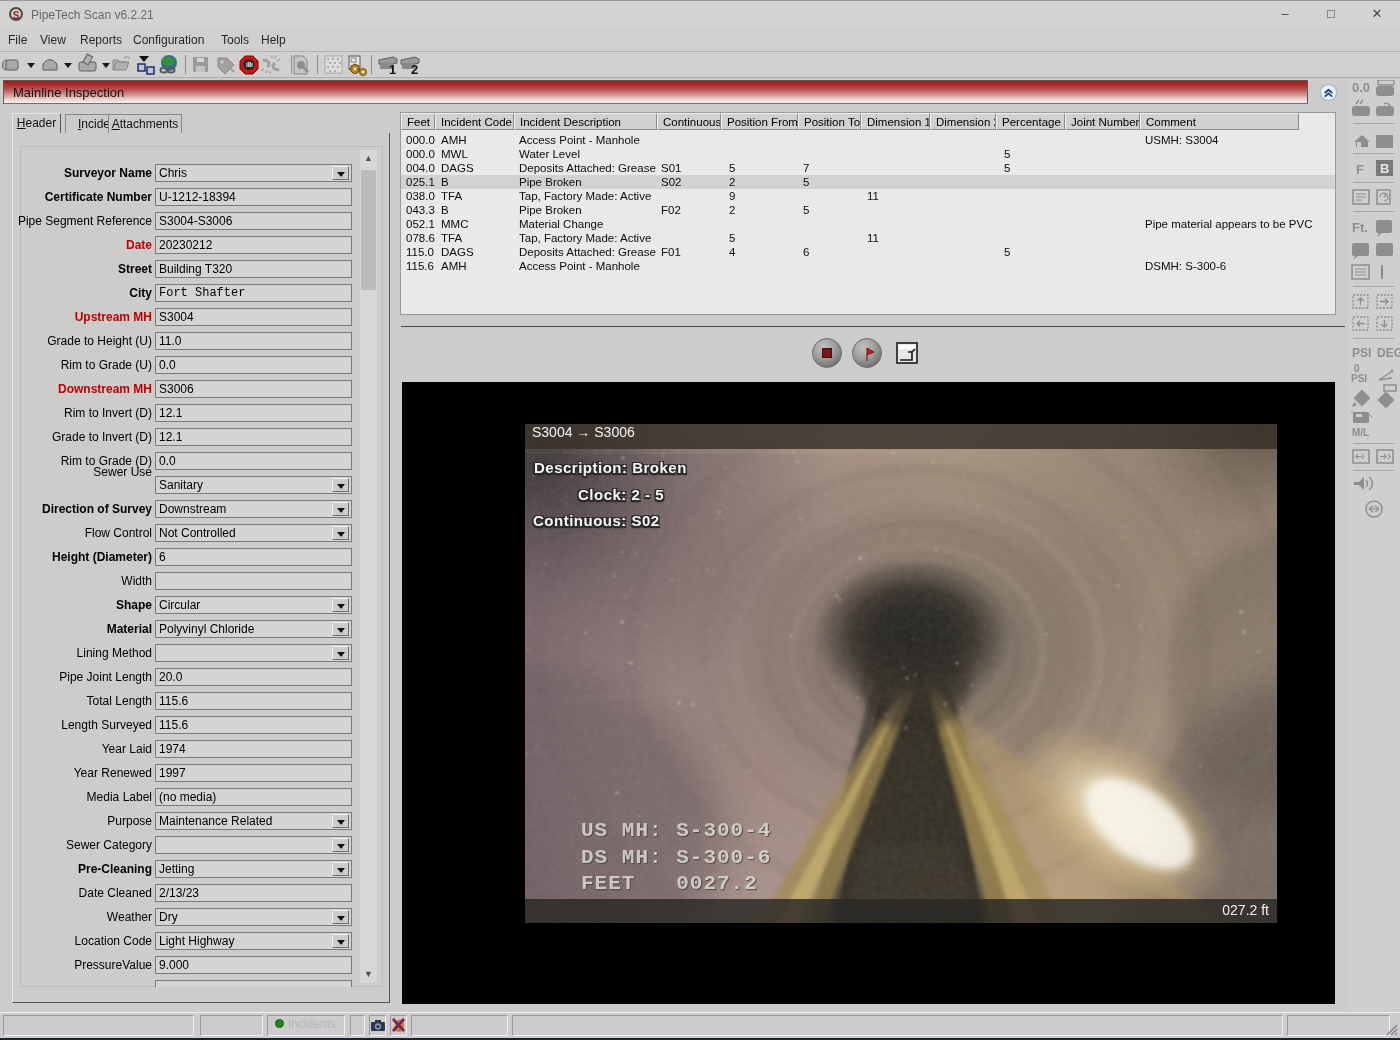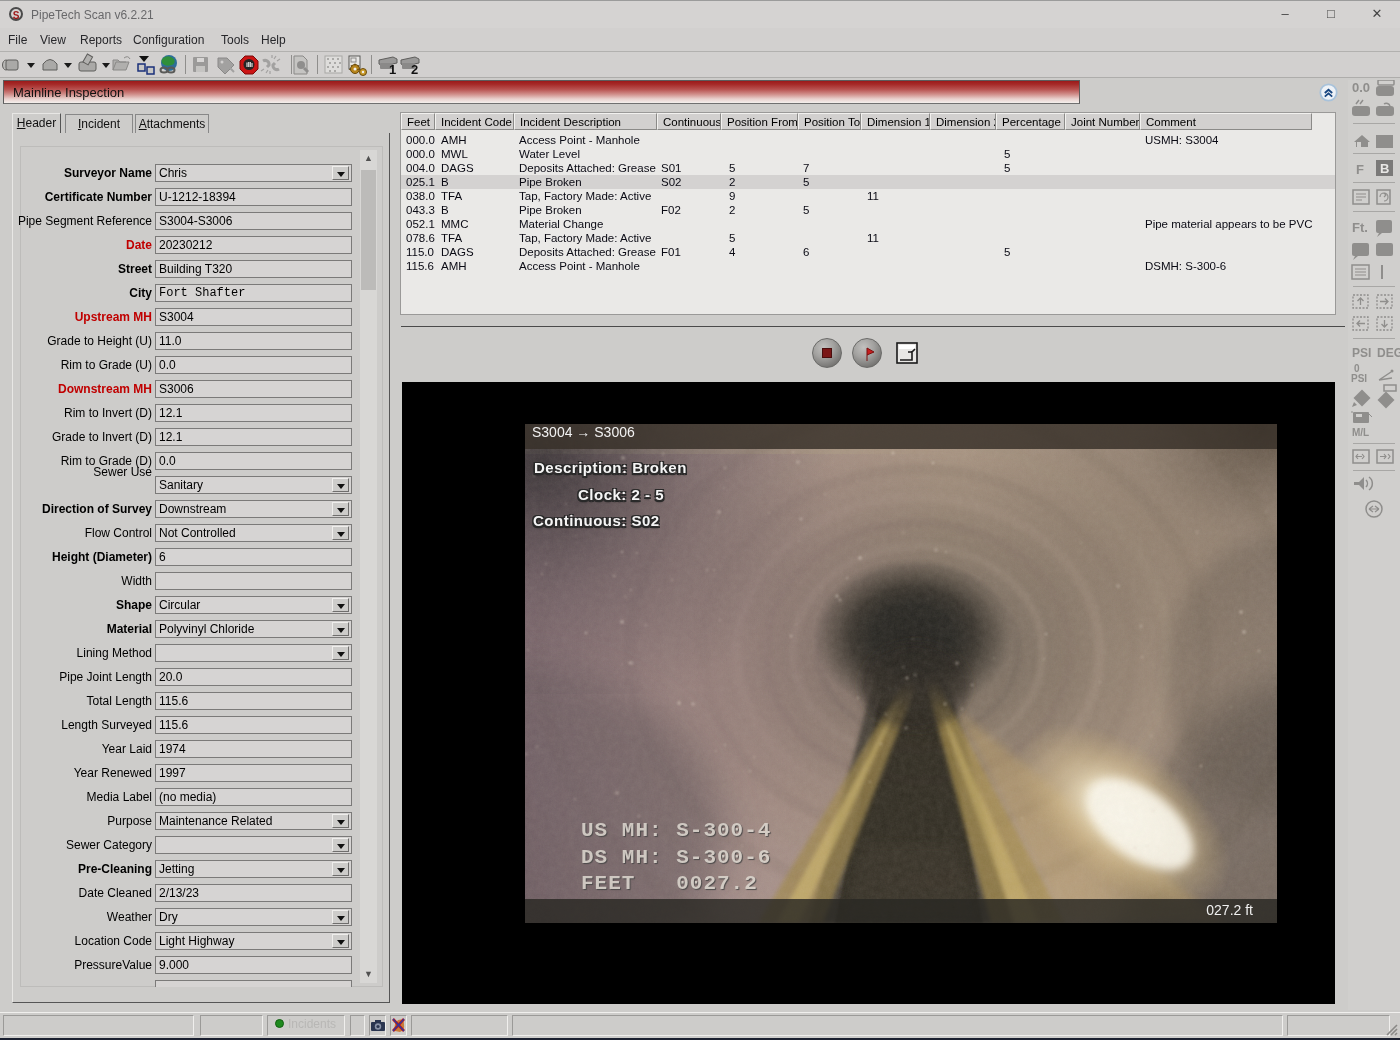--- a/index.html
+++ b/index.html
@@ -14,21 +14,21 @@
 .winbtn { top:0; width:46px; height:28px; color:#444; font-size:13px; text-align:center; line-height:28px; }
 
 
 #menubar { left:0; top:28px; width:1400px; height:24px; background:#d2d0cf; border-bottom:1px solid #b2b1af; }
 .menuitem { top:33px; font-size:12px; color:#27272b; }
 
 
 #toolbar { left:0; top:52px; width:1400px; height:26px; background:#d2d0cf; border-bottom:1px solid #aeadab; }
 
 
-#redbar { left:3px; top:80px; width:1077px; height:24px; background:linear-gradient(#9b1a1a 0%, #a62a28 15%, #b85250 38%, #d08e8a 60%, #e9d2cf 82%, #f4efec 100%); border:1px solid #5c5c5c; border-bottom:1px solid #707070; }
+#redbar { left:3px; top:80px; width:1305px; height:24px; background:linear-gradient(#9b1a1a 0%, #a62a28 15%, #b85250 38%, #d08e8a 60%, #e9d2cf 82%, #f4efec 100%); border:1px solid #5c5c5c; border-bottom:1px solid #707070; }
 #redbar .txt { left:9px; top:4px; font-size:13px; color:#111; }
 
 
 
 .tab { top:113px; height:20px; background:#cdccca; border:1px solid #888; border-bottom:none; font-size:12px; color:#111; text-align:center; line-height:19px; }
 #tabpage { left:12px; top:133px; width:378px; height:870px; background:#cdccca; border-right:1px solid #555; border-bottom:1px solid #555; border-left:1px solid #e8e7e5; }
 #groupbox { left:20px; top:146px; width:363px; height:841px; border:1px solid #bdbcba; overflow:hidden; }
 .flabel { font-size:12px; color:#000; text-align:right; width:150px; left:2px; white-space:nowrap; }
 .fbold { font-weight:bold; }
 .fred { color:#c00000; font-weight:bold; }
@@ -180,21 +180,21 @@
   <div id="redbar" class="abs">
       <div class="txt abs">Mainline Inspection</div>
     </div>
   <svg id="chevbtn" class="abs" style="left:1319px; top:83px;" width="19" height="19">
       <circle cx="9.5" cy="9.5" r="8.2" fill="#eef2f7" stroke="#a8c2da" stroke-width="1.8"></circle>
       <path d="M5.8 10 L9.5 6.8 L13.2 10 M5.8 13.6 L9.5 10.4 L13.2 13.6" fill="none" stroke="#17457f" stroke-width="1.9"></path>
     </svg>
 
   <div class="tab abs" style="left:12px; width:49px; border-color:#e8e7e5 #555 #cdccca #e8e7e5; z-index:3;"><span style="text-decoration:underline">H</span>eader</div>
   <div class="tab abs" style="left:65px; width:68px; top:114px; height:19px;"><span style="text-decoration:underline">I</span>ncident</div>
-  <div class="tab abs" style="left:135px; width:74px; top:114px; height:19px;"><span style="text-decoration:underline">A</span>ttachments</div>
+  <div class="tab abs" style="left:108px; width:74px; top:114px; height:19px;"><span style="text-decoration:underline">A</span>ttachments</div>
   <div id="tabpage" class="abs"></div>
   <div id="groupbox" class="abs"></div>
   <div id="formrows">
     <div class="flabel fbold abs" style="top:166px;">Surveyor Name</div>
     <div class="finput abs" style="top:164px;">Chris<div class="combobtn"></div></div>
     <div class="flabel fbold abs" style="top:190px;">Certificate Number</div>
     <div class="finput abs" style="top:188px;">U-1212-18394</div>
     <div class="flabel abs" style="top:214px;">Pipe Segment Reference</div>
     <div class="finput abs" style="top:212px;">S3004-S3006</div>
     <div class="flabel fred abs" style="top:238px;">Date</div>
@@ -277,21 +277,21 @@
       <div class="gh" style="left:0px; width:34px;">Feet</div>
       <div class="gh" style="left:34px; width:79px;">Incident Code</div>
       <div class="gh" style="left:113px; width:143px;">Incident Description</div>
       <div class="gh" style="left:256px; width:64px;">Continuous</div>
       <div class="gh" style="left:320px; width:77px;">Position From</div>
       <div class="gh" style="left:397px; width:63px;">Position To</div>
       <div class="gh" style="left:460px; width:69px;">Dimension 1</div>
       <div class="gh" style="left:529px; width:66px;">Dimension 2</div>
       <div class="gh" style="left:595px; width:69px;">Percentage</div>
       <div class="gh" style="left:664px; width:75px;">Joint Number</div>
-      <div class="gh" style="left:739px; width:172px;">Comment</div>
+      <div class="gh" style="left:739px; width:159px;">Comment</div>
       </div>
     <div id="grows">
       <div class="gr" style="top:21px;">
           <span class="gc" style="left:5px;">000.0</span>
           <span class="gc" style="left:40px;">AMH</span>
           <span class="gc" style="left:118px;">Access Point - Manhole</span>
           <span class="gc" style="left:744px;">USMH: S3004</span>
         </div>
       <div class="gr" style="top:35px;">
           <span class="gc" style="left:5px;">000.0</span>
@@ -597,21 +597,21 @@
       <rect x="0" y="0" width="752" height="25" fill="#372f28" opacity="0.82"></rect>
       <rect x="0" y="475" width="752" height="24" fill="#2a2823" opacity="0.82"></rect>
     </svg>
     <div style="position:absolute; left:7px; top:0; font-size:14px; color:#f2f2f2;">S3004 → S3006</div>
     <div class="osd" style="left:9px; top:35px;">Description: Broken</div>
     <div class="osd" style="left:53px; top:62px;">Clock: 2 - 5</div>
     <div class="osd" style="left:8px; top:88px;">Continuous: S02</div>
     <div class="cctv" style="left:56px; top:395px;">US MH: S-300-4</div>
     <div class="cctv" style="left:56px; top:422px;">DS MH: S-300-6</div>
     <div class="cctv" style="left:56px; top:448px;">FEET&nbsp;&nbsp;&nbsp;0027.2</div>
-    <div style="position:absolute; right:24px; top:478px; font-size:14px; color:#f0f0f0;">027.2 ft</div>
+    <div style="position:absolute; right:8px; top:478px; font-size:14px; color:#f0f0f0;">027.2 ft</div>
   </div>
 
   <div id="rtools" class="abs">
   <svg width="52" height="930" viewBox="0 0 52 930">
     <g fill="#8f8e8c" font-family="Liberation Sans" font-weight="bold" font-size="13">
       <text x="4" y="12">0.0</text>
       <rect x="30" y="0" width="16" height="5" rx="1" fill="none" stroke="#8f8e8c" stroke-width="1.5"></rect>
       <rect x="28" y="6" width="18" height="10" rx="3"></rect>
       <rect x="4" y="26" width="18" height="10" rx="3"></rect>
           <path d="M8 24 l3 -4 m1 4 l3 -4" stroke="#8f8e8c" stroke-width="1.5" fill="none"></path>

